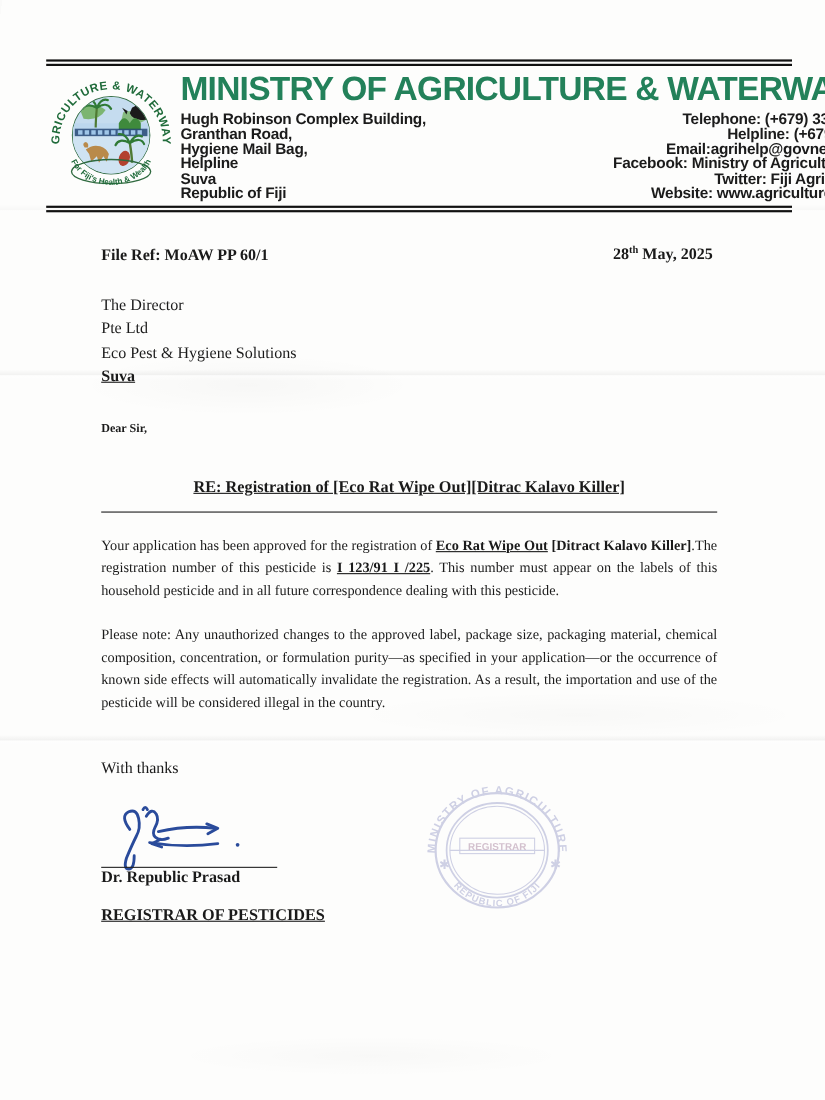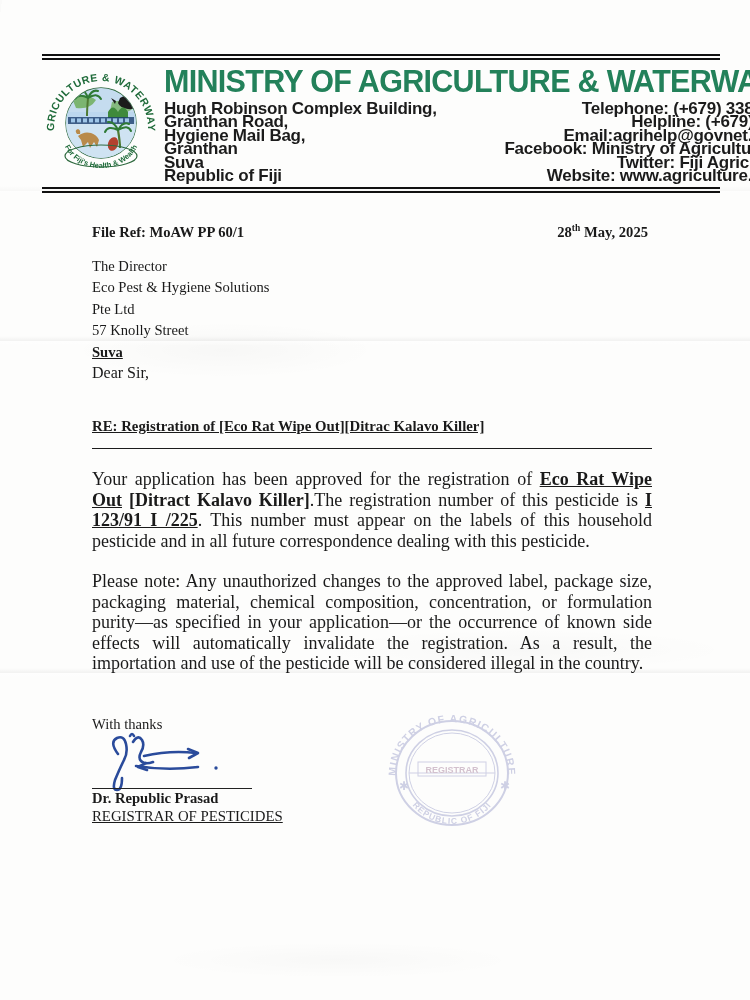--- a/index.html
+++ b/index.html
@@ -50,59 +50,59 @@
     color:#23815a;
     line-height:1;
     white-space:nowrap;
     transform:scaleX(1.0);
     transform-origin:left center;
   }
   .head-cols{display:flex;justify-content:space-between;margin-top:5px;}
   .addr, .contact{
     font-family:"Liberation Sans", sans-serif;
     font-weight:bold;
-    font-size:17px;
+    font-size:14px;
     line-height:13.5px;
     color:#1b1b1b;
     letter-spacing:-0.25px;
   }
   .addr div, .contact div{white-space:nowrap;}
   .contact{text-align:right;}
 
   
   .content{position:absolute;left:92px;top:218px;width:560px;
            font-size:14.6px;line-height:20px;}
 
   .row-ref{display:flex;justify-content:space-between;align-items:baseline;}
   .fileref{font-weight:bold;font-size:14.6px;}
   .date{font-weight:bold;font-size:14.6px;margin-right:4px;text-align:right;}
   .date sup{font-size:9.5px;}
 
-  .addr-to{margin-top:14px;line-height:21.5px;font-size:14.6px;}
+  .addr-to{margin-top:26px;line-height:21.5px;font-size:14.6px;}
   .addr-to .u{text-decoration:underline;font-weight:bold;}
 
-  .salut{font-size:16px;}
-
-  .subject-wrap{margin-top:33px;text-align:left;}
+  .salut{margin-top:26px;font-size:11px;font-weight:bold;}
+
+  .subject-wrap{margin-top:33px;text-align:center;}
   .subject{font-weight:bold;font-size:14.8px;text-decoration:underline;}
   .hr-sub{border:0;border-top:1.6px solid #1c1c1c;margin:12px 0 0 0;width:100%;}
 
-  .para{margin-top:20px;text-align:justify;font-size:18px;line-height:20.5px;}
+  .para{margin-top:20px;text-align:justify;font-size:13px;line-height:20.5px;}
   .para2{}
   .b{font-weight:bold;}
   .bu{font-weight:bold;text-decoration:underline;}
 
   .thanks{margin-top:40px;font-size:14.6px;}
 
   
   .sign-block{position:absolute;left:92px;top:726px;width:300px;}
   .sig-svg{position:absolute;left:8px;top:-4px;}
   .sig-line{position:absolute;left:0;top:62px;width:160px;border-top:1.3px solid #222;}
   .sig-name{position:absolute;left:0;top:64px;font-weight:bold;font-size:14.6px;white-space:nowrap;}
-  .sig-role{position:absolute;left:0;top:82px;font-weight:normal;font-size:14.8px;text-decoration:underline;white-space:nowrap;}
+  .sig-role{position:absolute;left:0;top:98px;font-weight:bold;font-size:14.8px;text-decoration:underline;white-space:nowrap;}
 
   
   .stamp{position:absolute;left:372px;top:714px;width:160px;height:118px;opacity:.42;}
   .stamp svg{display:block;}
 </style>
 </head>
 <body>
 
 <div class="page">
 
@@ -179,21 +179,21 @@
         </svg>
       </div>
 
       <div class="head-right">
         <div class="mtitle">MINISTRY OF AGRICULTURE &amp; WATERWAYS</div>
         <div class="head-cols">
           <div class="addr">
             <div>Hugh Robinson Complex Building,</div>
             <div>Granthan Road,</div>
             <div>Hygiene Mail Bag,</div>
-            <div>Granthan</div>
+            <div>Helpline</div>
             <div>Suva</div>
             <div>Republic of Fiji</div>
           </div>
           <div class="contact">
             <div>Telephone: (+679) 338 4233</div>
             <div>Helpline: (+679) 1523</div>
             <div>Email:agrihelp@govnet.gov.fj</div>
             <div>Facebook: Ministry of Agriculture Fiji</div>
             <div>Twitter: Fiji Agriculture</div>
             <div>Website: www.agriculture.gov.fj</div>
@@ -207,23 +207,22 @@
 
   <div class="content">
 
     <div class="row-ref">
       <div class="fileref">File Ref: MoAW PP 60/1</div>
       <div class="date"><span>28</span><sup>th</sup><span> May, 2025</span></div>
     </div>
 
     <div class="addr-to">
       <div>The Director</div>
+      <div>Pte Ltd</div>
       <div>Eco Pest &amp; Hygiene Solutions</div>
-      <div>Pte Ltd</div>
-      <div>57 Knolly Street</div>
       <div class="u">Suva</div>
     </div>
 
     <div class="salut">Dear Sir,</div>
 
     <div class="subject-wrap">
       <span class="subject">RE: Registration of [Eco Rat Wipe Out][Ditrac Kalavo Killer]</span>
       <hr class="hr-sub">
     </div>
 

